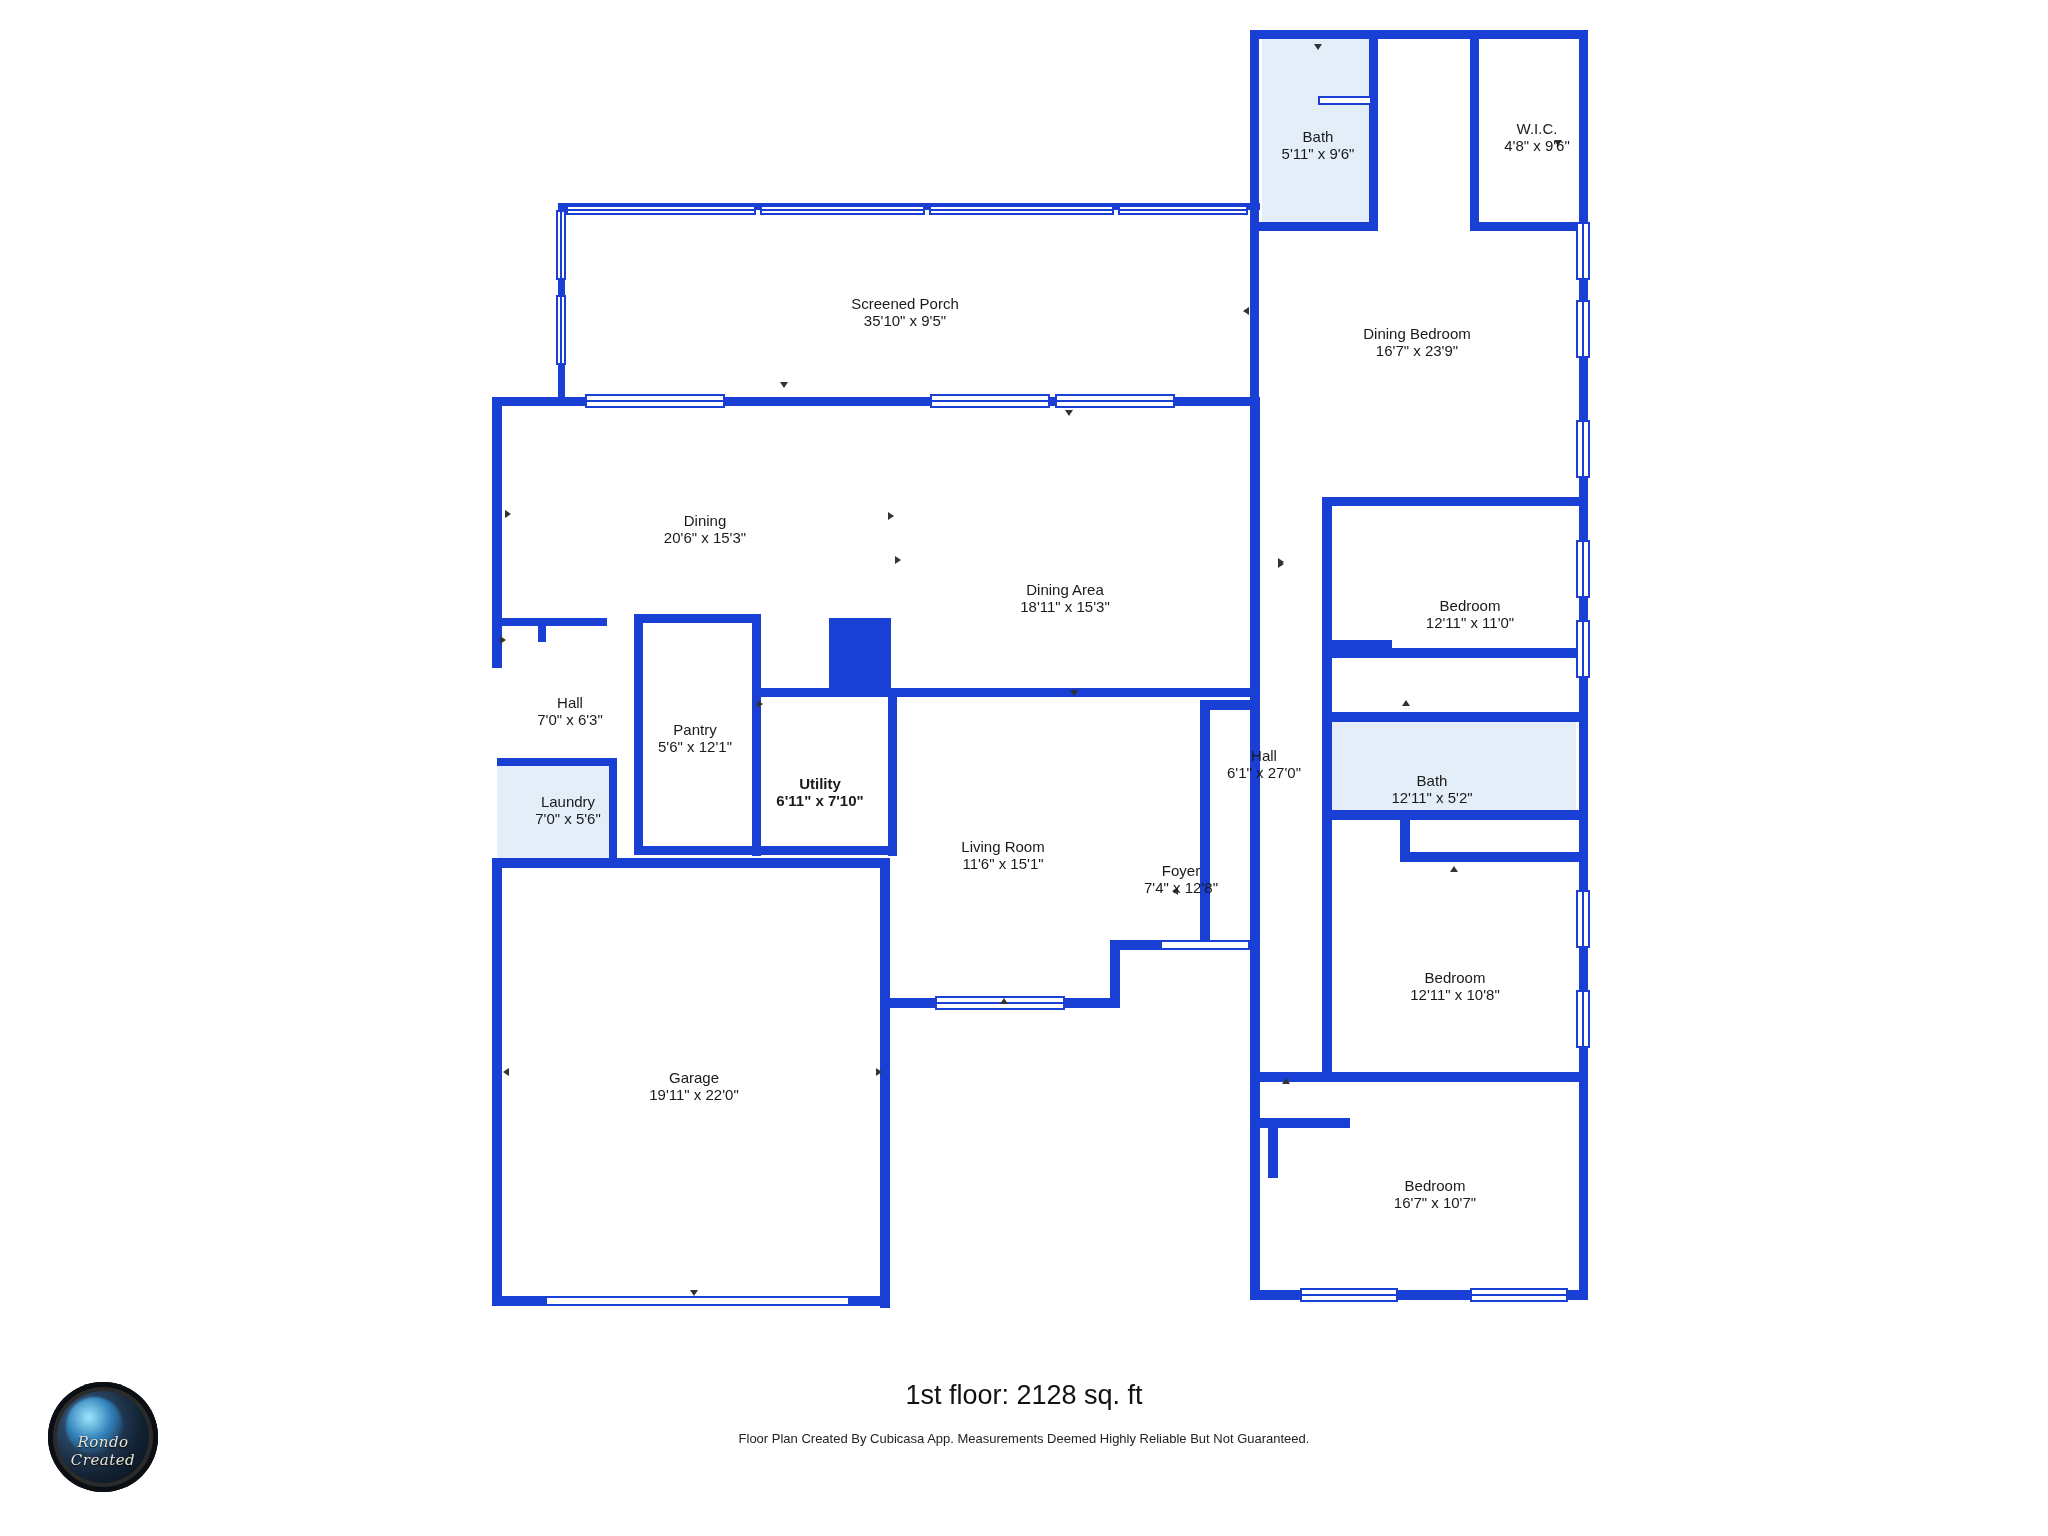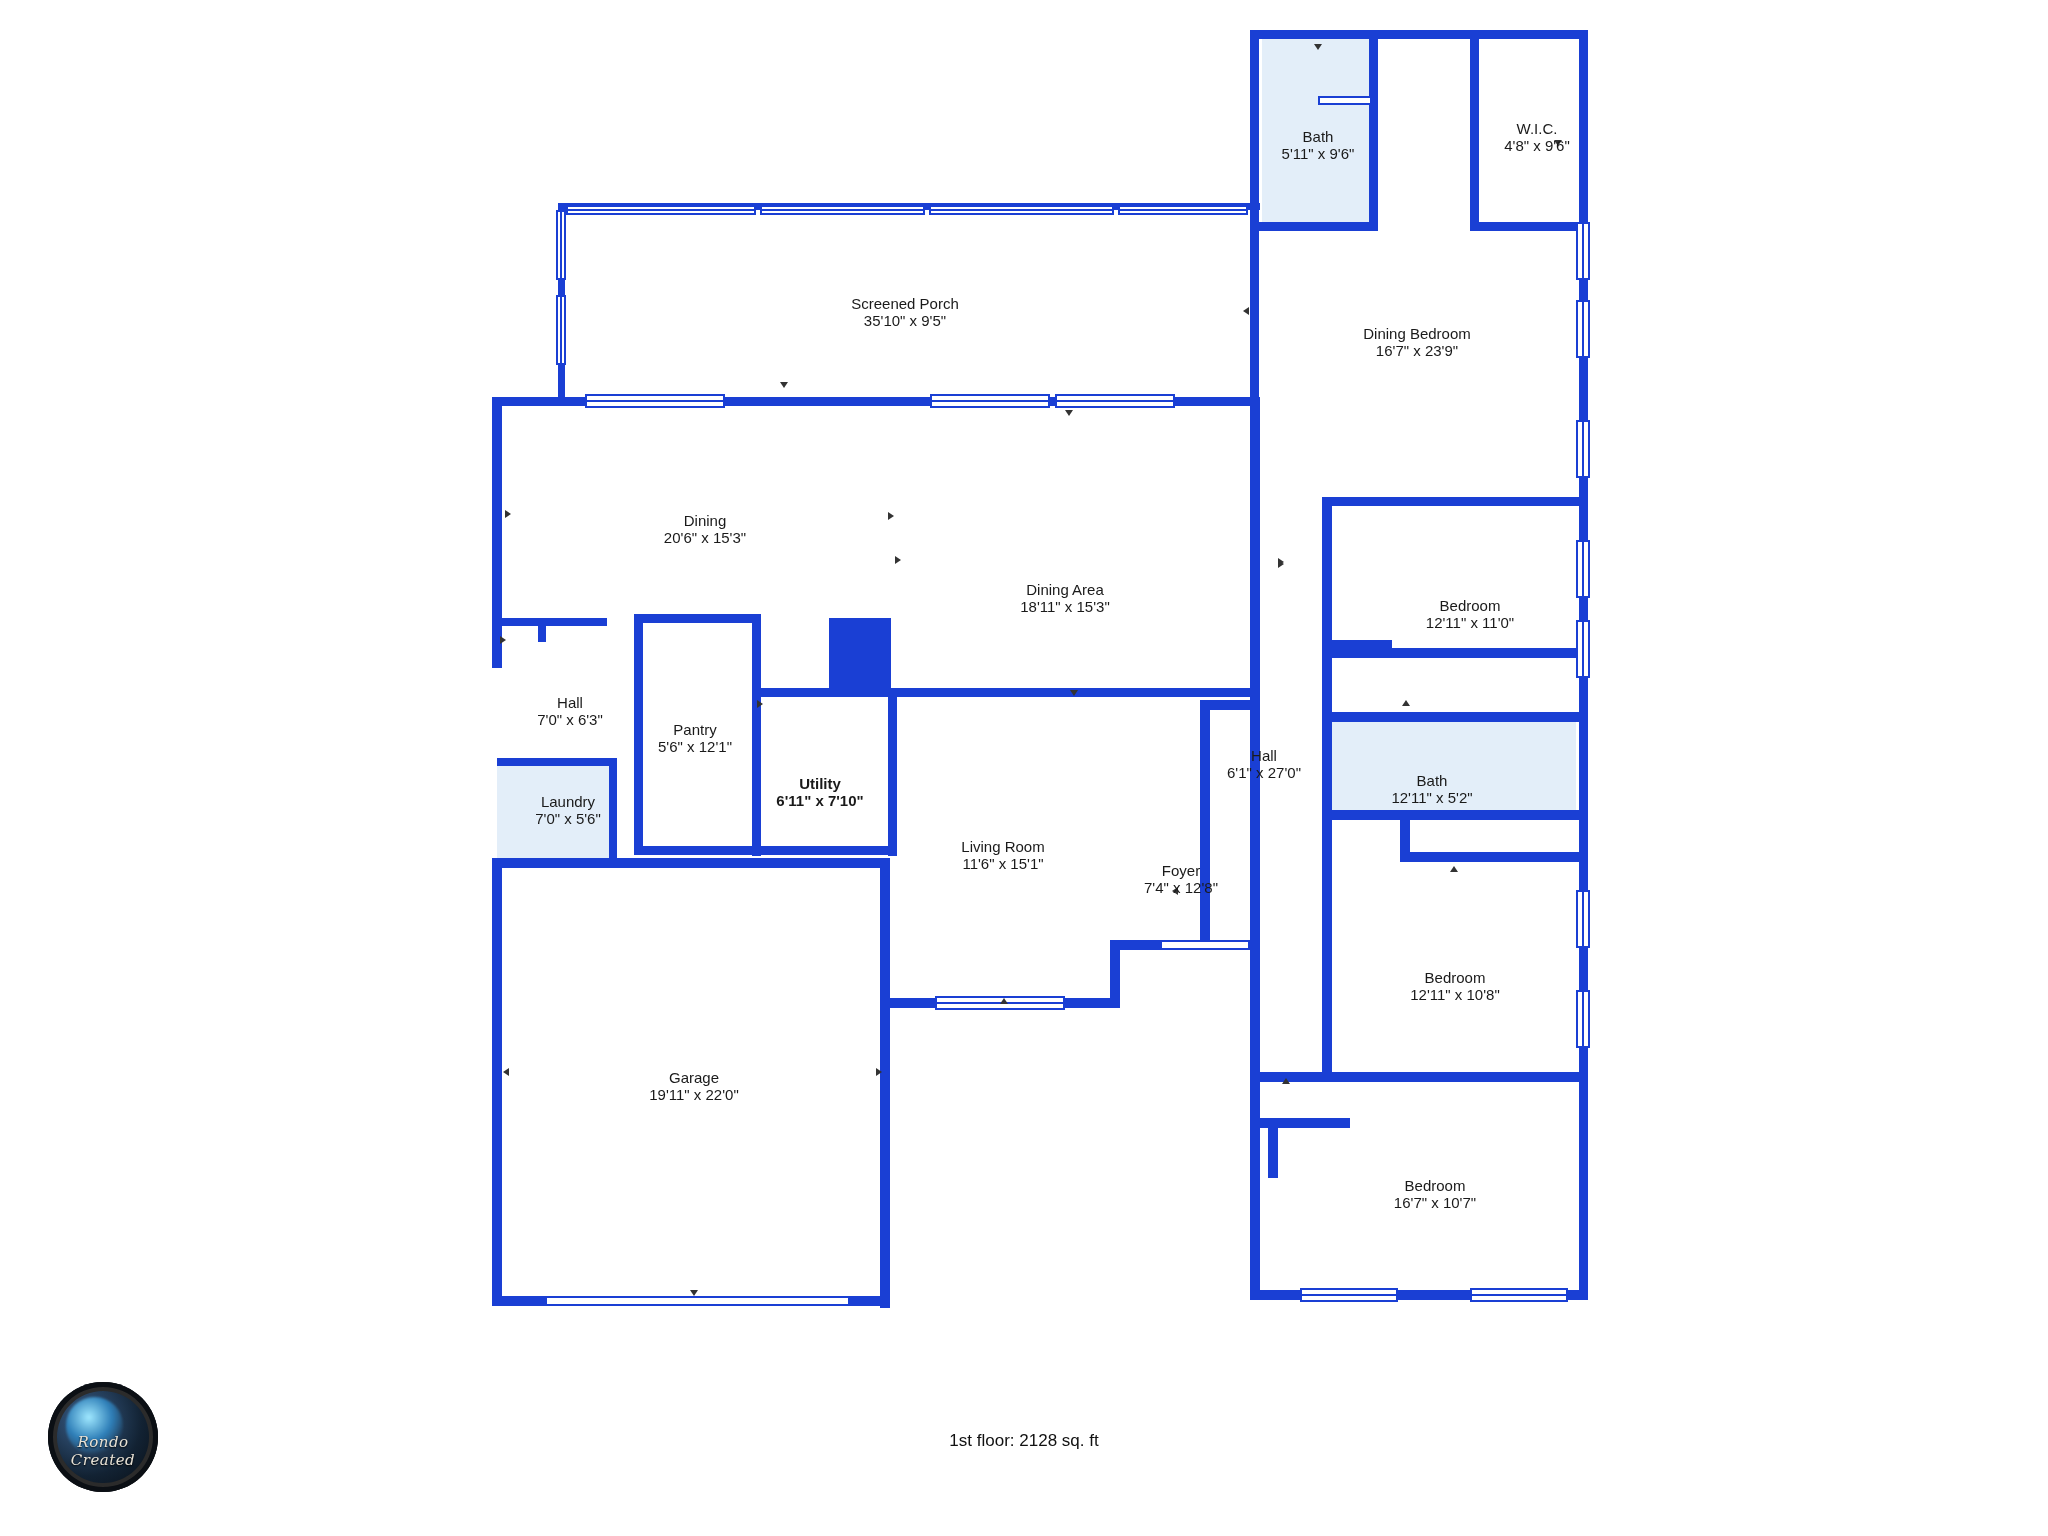--- a/index.html
+++ b/index.html
@@ -107,23 +107,22 @@
     width: 2048px;
     text-align: center;
     color: #111;
   }
   #footer .total {
     font-size: 25px;
     font-weight: bold;
     line-height: 32px;
   }
   #footer .floor {
-    font-size: 17px;
+    font-size: 27px;
     line-height: 31px;
-    margin-top: 45px;
   }
   #footer .excluded {
     font-size: 23px;
     line-height: 34px;
   }
   #footer .credit {
     font-size: 13px;
     line-height: 20px;
     margin-top: 18px;
     color: #222;
@@ -378,13 +377,14 @@
 
 </div>
 
 <div id="logo">
   <div class="glow"></div>
   <div class="script">Rondo Created</div>
 </div>
 
 <div id="footer">
   <div class="floor">1st floor: 2128 sq. ft</div>
+  <div class="credit">Floor Plan Created By Cubicasa App. Measurements Deemed Highly Reliable But Not Guaranteed.</div>
 </div>
 
 </body></html>

